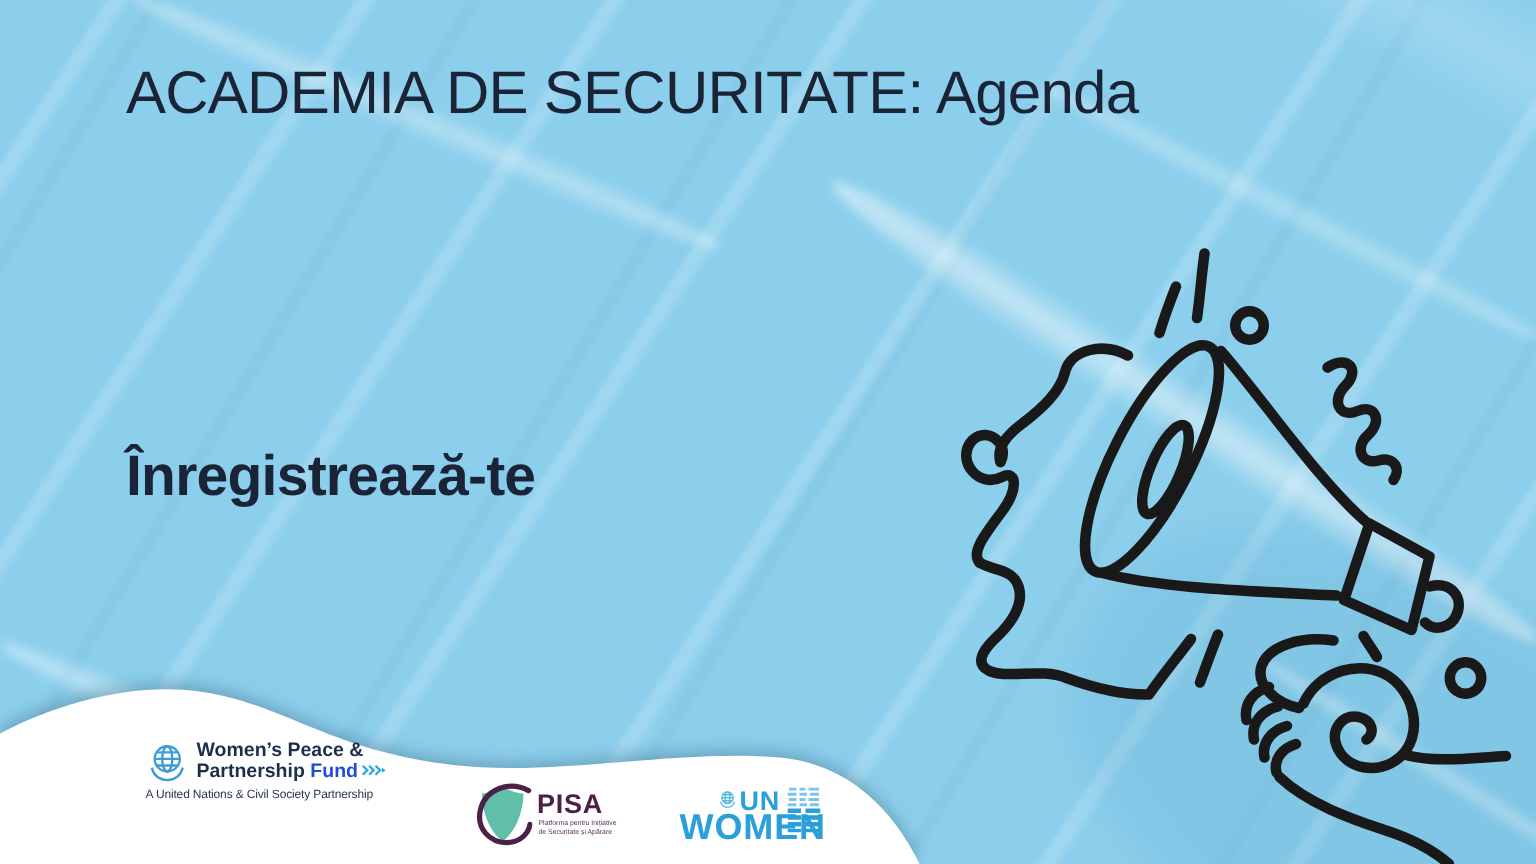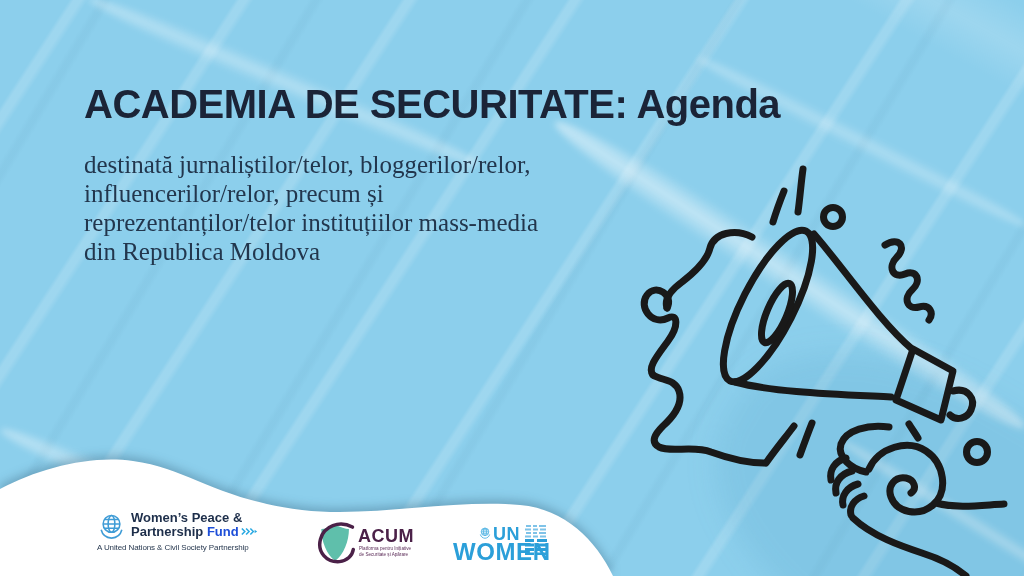--- a/index.html
+++ b/index.html
@@ -14,40 +14,40 @@
       repeating-linear-gradient(123deg, rgba(255,255,255,0) 0 58px, rgba(255,255,255,.16) 62px 68px, rgba(255,255,255,0) 74px 139px),
       repeating-linear-gradient(121deg, rgba(120,185,215,0) 0 83px, rgba(120,185,215,.22) 88px 92px, rgba(120,185,215,0) 97px 181px);
   }
   .streak{position:absolute;border-radius:50%;
     background:linear-gradient(rgba(255,255,255,0), rgba(255,255,255,.85) 50%, rgba(255,255,255,0));
     filter:blur(3px);}
   .shade{position:absolute;background:rgba(70,150,190,.15);filter:blur(14px);border-radius:45%;}
 
   .abs{position:absolute;}
   .headline{
-    left:84px;top:40px;color:#1b2437;font-weight:bold;
-    font-size:40px;line-height:44px;letter-spacing:-0.5px;white-space:nowrap;margin-top:42px;
+    left:84px;top:40px;color:#1b2437;font-weight:normal;
+    font-size:40px;line-height:44px;letter-spacing:-0.5px;white-space:nowrap;
   }
   .bodytext{
     left:84px;top:150px;color:#22364d;
     font-family:"Liberation Serif",serif;
     font-size:25px;line-height:29px;white-space:nowrap;
   }
   .cta{
     left:84px;top:296px;color:#1b2437;font-weight:bold;
     font-size:38px;line-height:45px;letter-spacing:-0.5px;white-space:nowrap;
   }
   svg.layer{position:absolute;left:0;top:0;width:1024px;height:576px;}
   .doodle path{stroke:#191919;stroke-width:7;fill:none;stroke-linecap:round;stroke-linejoin:round;}
   .doodle ellipse,.doodle circle{stroke:#191919;stroke-width:7;fill:none;}
   .wave-path{fill:#ffffff;filter:drop-shadow(0 -4px 5px rgba(30,60,85,.28));}
 
   
   .logo{position:absolute;}
-  .wphf{left:95px;top:510px;width:165px;height:44px;}
+  .wphf{left:95px;top:492px;width:165px;height:44px;}
   .wphf-emblem{position:absolute;left:1px;top:1px;width:31px;height:31px;}
   .wphf-text{position:absolute;left:36px;top:1px;color:#1d2e4a;font-weight:bold;font-size:13px;line-height:14px;white-space:nowrap;}
   .wphf-accent{color:#1d4ed8;}
   .wphf-ff{display:inline-block;width:17px;height:9px;vertical-align:baseline;margin-left:2px;}
   .wphf-tagline{position:absolute;left:2px;top:33px;color:#27384f;font-size:8px;letter-spacing:-0.1px;white-space:nowrap;}
 
   .pisa{left:317px;top:520px;width:110px;height:48px;}
   .pisa-shield{position:absolute;left:0;top:1px;width:38px;height:45px;}
   .pisa-acronym{position:absolute;left:41px;top:6px;color:#4b2148;font-weight:bold;font-size:18px;letter-spacing:0.5px;}
   .pisa-tagline{position:absolute;left:42px;top:26px;color:#5b2b57;font-size:4.6px;line-height:5.6px;white-space:nowrap;}
@@ -104,28 +104,23 @@
     <path d="M853,518 C872,536 901,546 922,553 C944,560 958,569 966,576"></path>
 
     <path d="M766,463 C775,450 785,438 794,426"></path>
     <path d="M800,455 C804,444 808,433 812,423"></path>
   </svg>
 
   <div class="abs headline">
     <div>ACADEMIA DE SECURITATE: Agenda</div>
   </div>
 
-  <div class="abs bodytext">
-    <div>destinată jurnaliștilor/telor, bloggerilor/relor,</div>
-    <div>influencerilor/relor, precum și</div>
-    <div>reprezentanților/telor instituțiilor mass-media</div>
-    <div>din Republica Moldova</div>
-  </div>
 
   <div class="abs cta">
+    <div>Înregistrează-te</div>
   </div>
 
   <svg class="layer" viewBox="0 0 1024 576">
     <path class="wave-path" d="M0,489 C40,468 90,455 133,461 C190,469 218,500 302,510 C370,518 452,499 520,505 C565,509 596,540 613,576 L0,576 Z"></path>
   </svg>
 
   <div class="logo wphf">
     <svg class="wphf-emblem" viewBox="0 0 24 24">
       <g stroke="#3f9cd6" fill="none" stroke-width="1.2">
         <circle cx="12" cy="10" r="6.5"></circle>
@@ -145,21 +140,21 @@
       </div>
     </div>
     <div class="wphf-tagline">A United Nations &amp; Civil Society Partnership</div>
   </div>
 
   <div class="logo pisa">
     <svg class="pisa-shield" viewBox="0 0 44 50">
       <path d="M21,3 C27,6.5 33,8 37,8.2 C37,22 31,38 21,45 C11,38 5,22 5,8.2 C9,8 15,6.5 21,3 Z" fill="#5fbfab"></path>
       <path d="M41,6 C26,-2 8,5 4,20 C0,35 11,47 26,46 C35,45 41,39 42,32" fill="none" stroke="#4b2148" stroke-width="4" stroke-linecap="round"></path>
     </svg>
-    <div class="pisa-acronym">ACUM</div>
+    <div class="pisa-acronym">PISA</div>
     <div class="pisa-tagline">
       <div>Platforma pentru Inițiative</div>
       <div>de Securitate și Apărare</div>
     </div>
   </div>
 
   <div class="logo unwomen">
     <svg class="unw-emblem" viewBox="0 0 24 24">
       <g stroke="#58b7e4" fill="none" stroke-width="1.6">
         <circle cx="12" cy="10" r="6.5"></circle>

